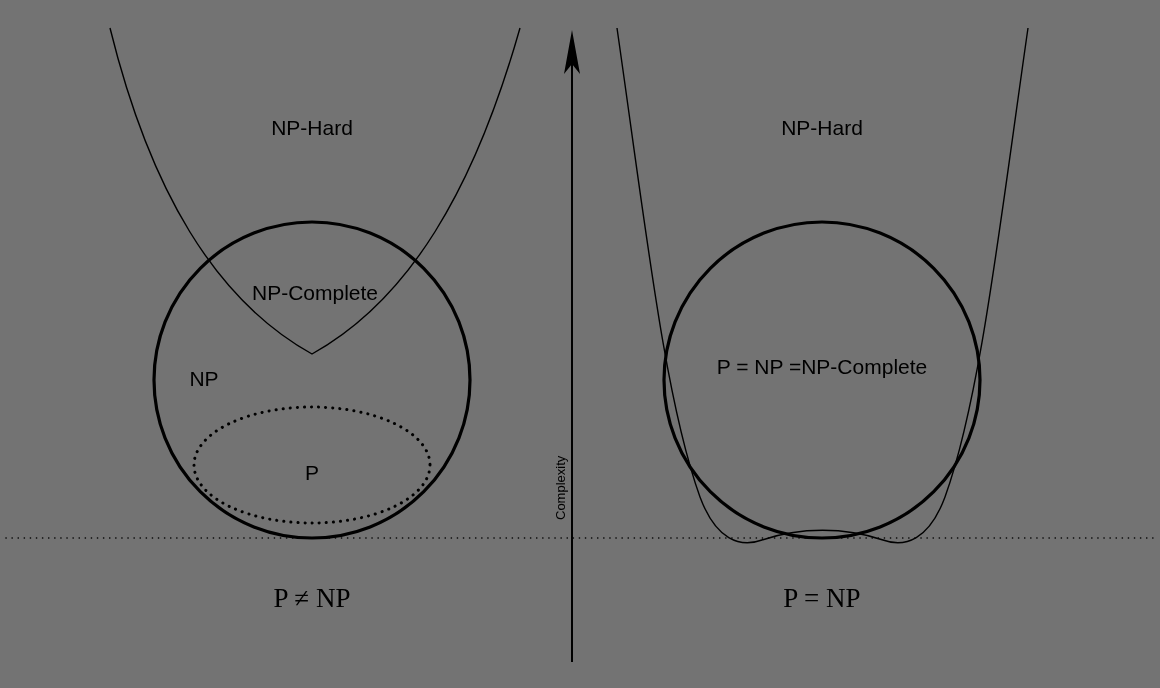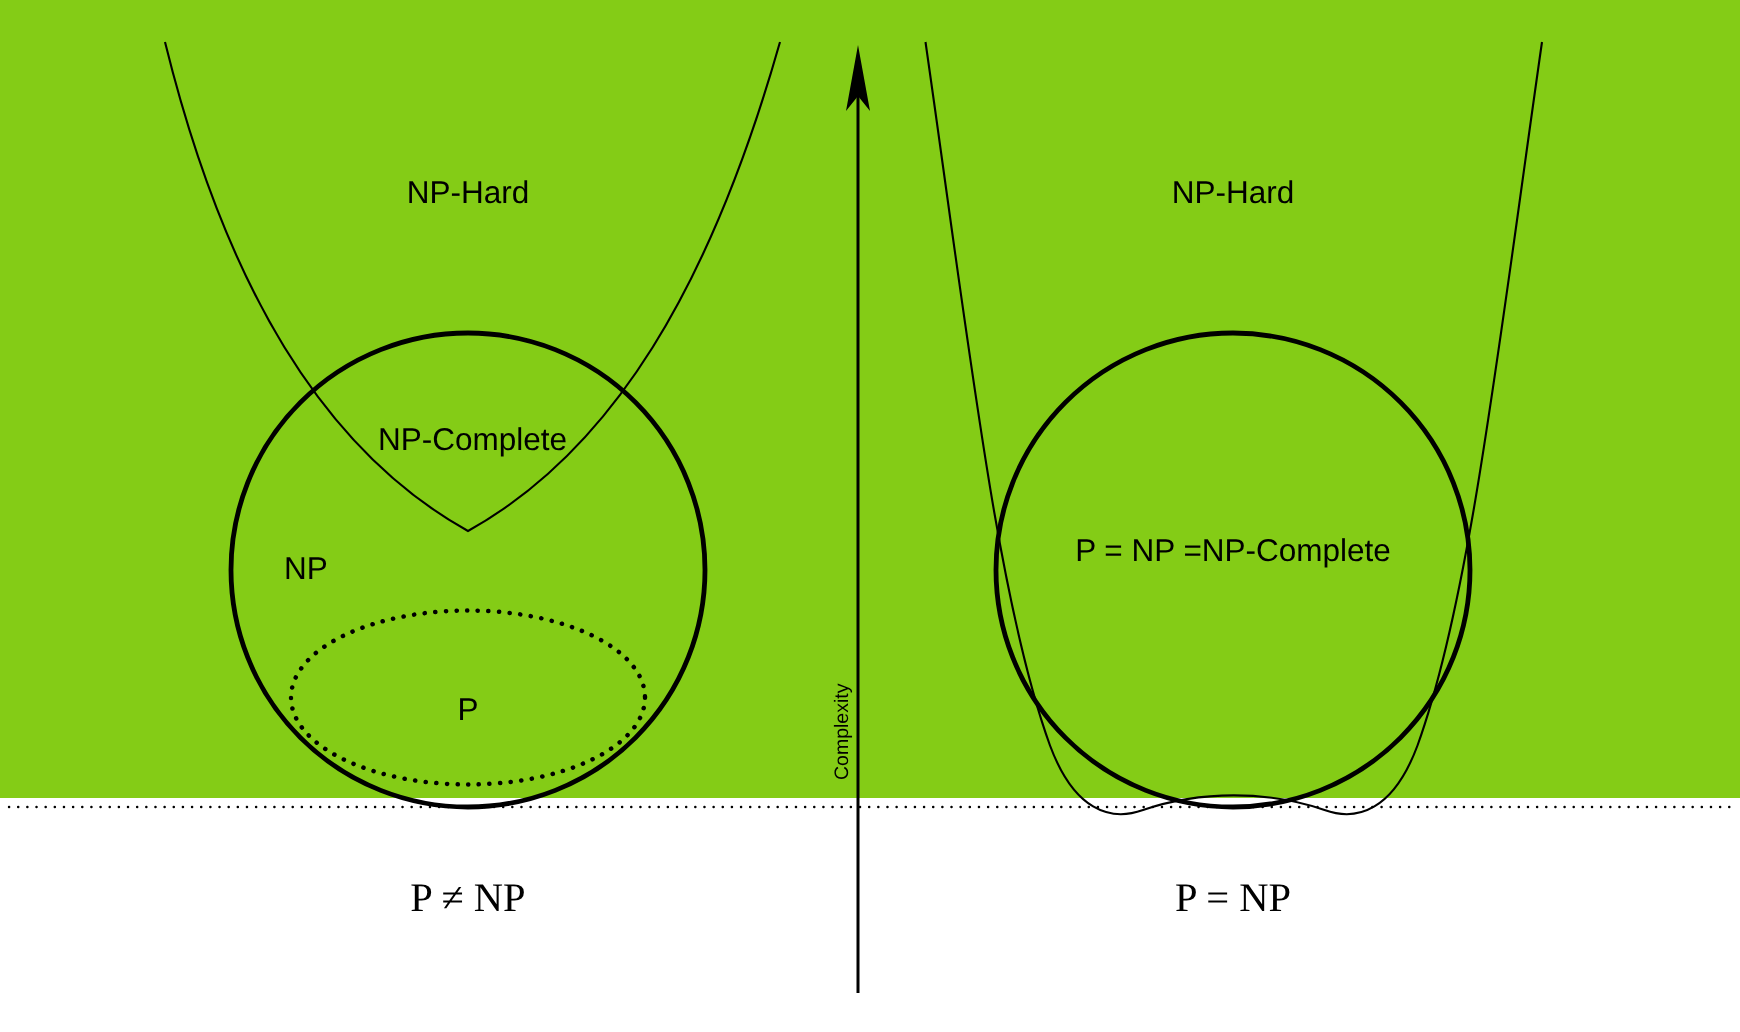--- a/index.html
+++ b/index.html
@@ -9,22 +9,22 @@
   }
   body {
     width: 1160px;
     height: 688px;
     overflow: hidden;
     font-family: "Liberation Sans", sans-serif;
   }
   #diagram-root {
     position: relative;
     width: 1160px;
-    height: 532px;
-    background: #84cc16;
+    height: 688px;
+    background: #737373;
   }
   svg.canvas {
     display: block;
     width: 1160px;
     height: 688px;
   }
   .set-label {
     font-family: "Liberation Sans", sans-serif;
     font-size: 21px;
     fill: #000000;

